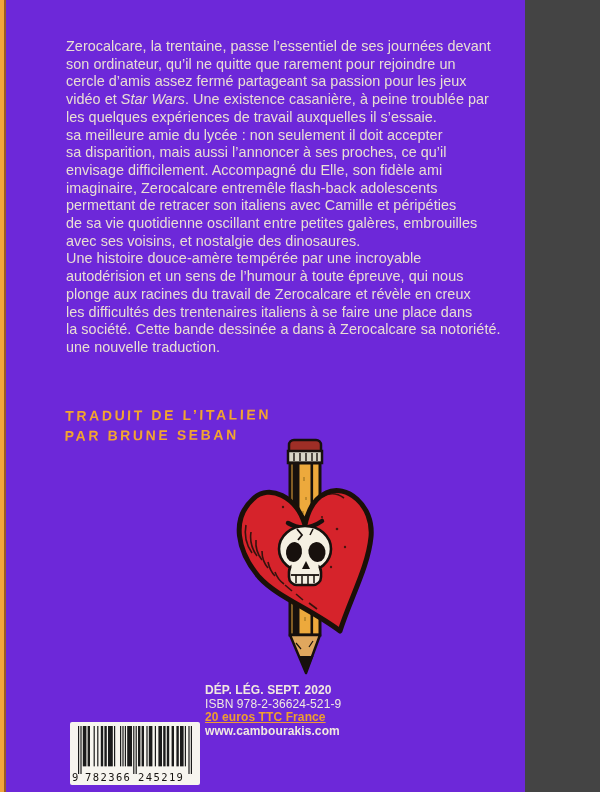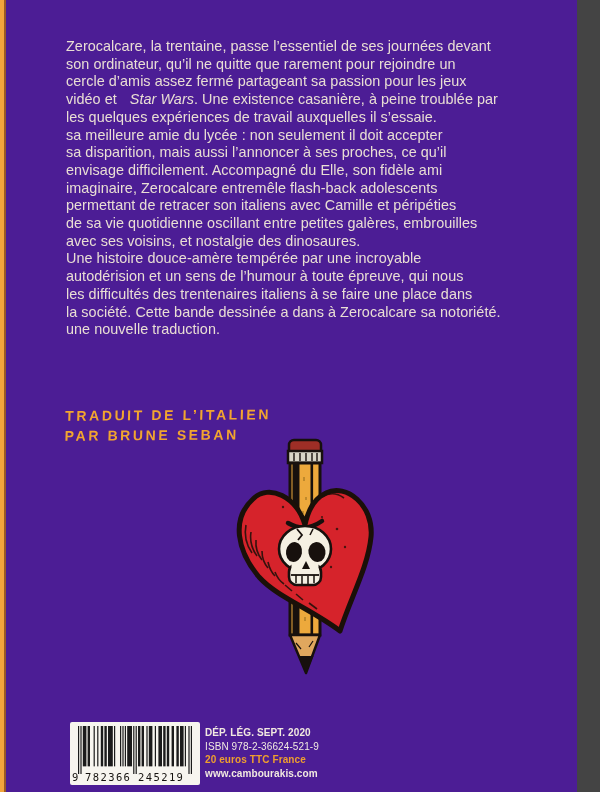--- a/index.html
+++ b/index.html
@@ -1,29 +1,29 @@
 <!DOCTYPE html>
 <html><head>
 <meta charset="utf-8">
 <style>
   html,body{margin:0;padding:0;background:#444;}
   .cover{
-    position:relative;width:577px;height:792px;overflow:hidden;
-    background:#4c1d95;
+    position:relative;width:525px;height:792px;overflow:hidden;
+    background:#6d28d9;
     font-family:"Liberation Sans",sans-serif;
   }
   .spine-yellow{position:absolute;left:0;top:0;width:4px;height:792px;background:#f2a43c;}
   .spine-shadow{position:absolute;left:4px;top:0;width:2px;height:792px;background:#9b5a23;}
 
   .description{
     position:absolute;left:66px;top:38px;width:486px;
     color:#e9ded4;font-size:14.4px;line-height:17.7px;letter-spacing:0.05px;
   }
   .description .line{white-space:nowrap;}
-  .description .it{font-style:italic;margin-left:9px;}
+  .description .it{font-style:italic;}
 
   .translator{
     position:absolute;left:65px;top:405px;
     color:#f2a52f;font-weight:bold;font-size:14px;line-height:20px;
     letter-spacing:2.6px;transform:skewX(-2deg) rotate(-0.4deg);
   }
 
   .illustration{position:absolute;left:225px;top:437px;width:180px;height:245px;}
   .illustration svg{display:block;width:180px;height:245px;}
 
@@ -34,26 +34,26 @@
   .barcode-bars{position:absolute;left:8px;top:4px;width:114px;height:48px;}
   .barcode-digit{
     position:absolute;bottom:2px;color:#15120f;
     font-family:"DejaVu Sans Mono",monospace;font-size:10.5px;letter-spacing:1.4px;
   }
   .bd-first{left:2px;}
   .bd-left{left:15px;margin-top:48px;}
   .bd-right{left:68px;text-align:right;}
 
   .imprint-info{
-    position:absolute;left:205px;top:726px;
-    color:#f1e9e0;font-size:10px;line-height:13.5px;letter-spacing:0.1px;
+    position:absolute;left:205px;top:684px;
+    color:#f1e9e0;font-size:12px;line-height:13.5px;letter-spacing:0.1px;
     white-space:nowrap;
   }
   .imprint-info .b{font-weight:bold;}
-  .imprint-info .price{color:#ef9f2e;font-weight:bold;}
+  .imprint-info .price{color:#ef9f2e;font-weight:bold;text-decoration:underline;}
 </style>
 </head>
 <body>
 
 <div class="cover">
   <div class="spine-yellow"></div>
   <div class="spine-shadow"></div>
 
   <div class="description">
     <div class="line">Zerocalcare, la trentaine, passe l’essentiel de ses journées devant</div>
@@ -63,20 +63,21 @@
     <div class="line">les quelques expériences de travail auxquelles il s’essaie.</div>
     <div class="line">sa meilleure amie du lycée : non seulement il doit accepter</div>
     <div class="line">sa disparition, mais aussi l’annoncer à ses proches, ce qu’il</div>
     <div class="line">envisage difficilement. Accompagné du Elle, son fidèle ami</div>
     <div class="line">imaginaire, Zerocalcare entremêle flash-back adolescents</div>
     <div class="line">permettant de retracer son italiens avec Camille et péripéties</div>
     <div class="line">de sa vie quotidienne oscillant entre petites galères, embrouilles</div>
     <div class="line">avec ses voisins, et nostalgie des dinosaures.</div>
     <div class="line">Une histoire douce-amère tempérée par une incroyable</div>
     <div class="line">autodérision et un sens de l’humour à toute épreuve, qui nous</div>
+    <div class="line">plonge aux racines du travail de Zerocalcare et révèle en creux</div>
     <div class="line">les difficultés des trentenaires italiens à se faire une place dans</div>
     <div class="line">la société. Cette bande dessinée a dans à Zerocalcare sa notoriété.</div>
     <div class="line">une nouvelle traduction.</div>
   </div>
 
   <div class="translator">
     <div>TRADUIT DE L’ITALIEN</div>
     <div>PAR BRUNE SEBAN</div>
   </div>
 

